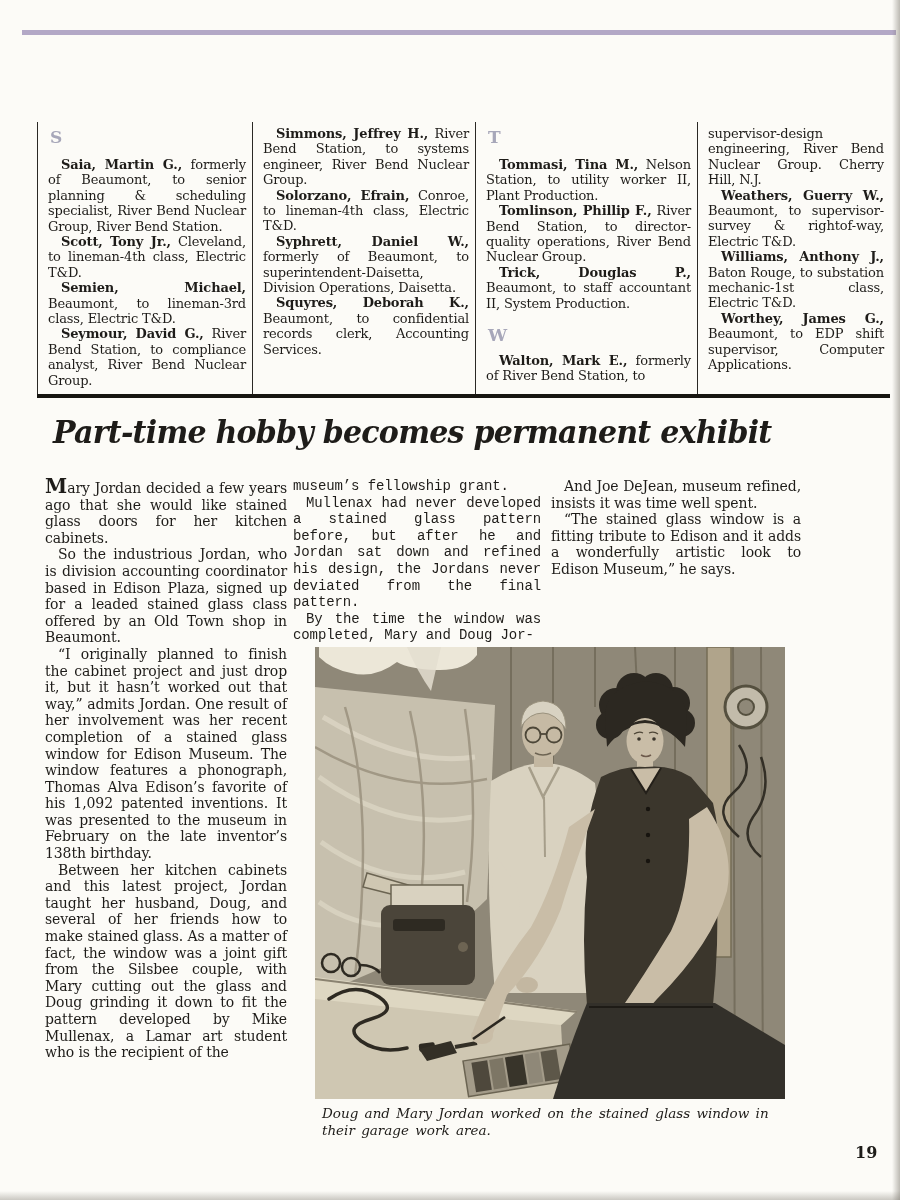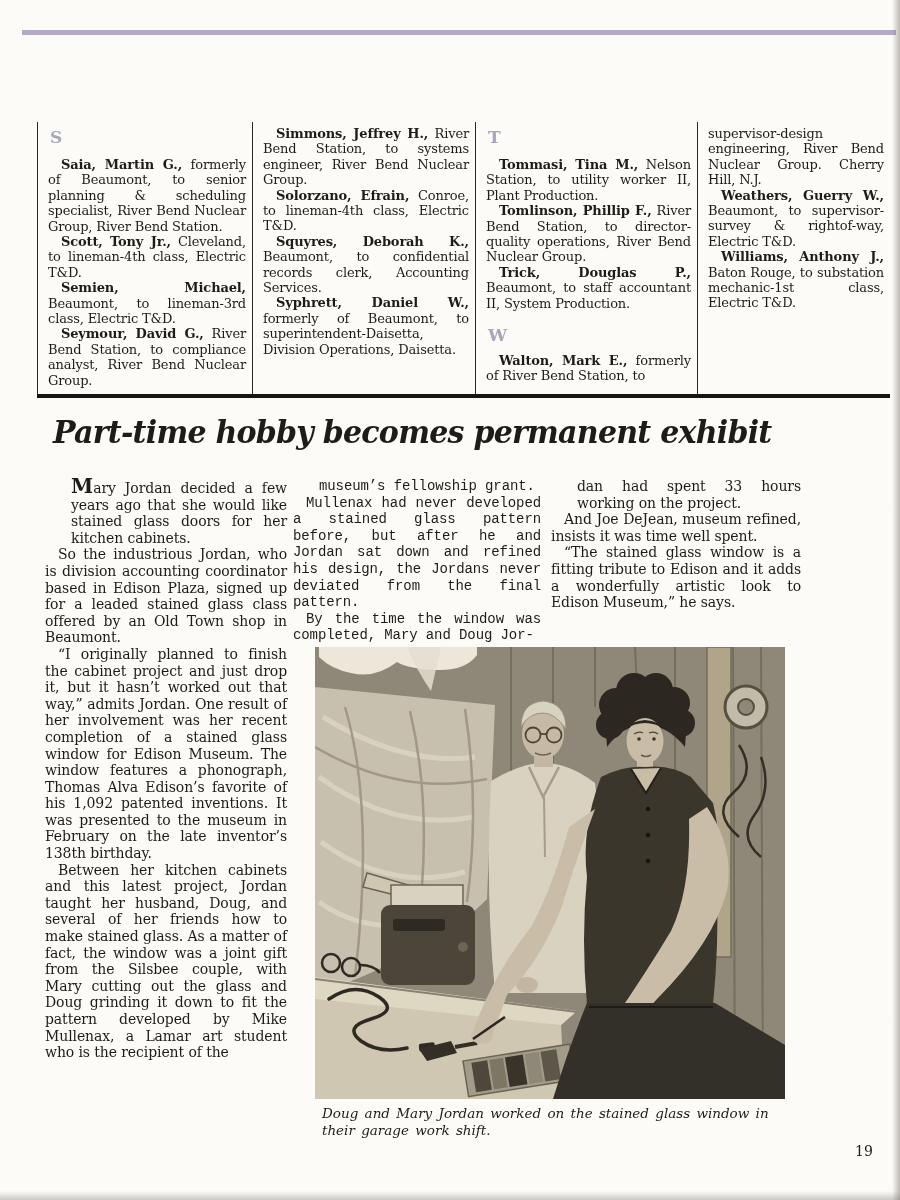--- a/index.html
+++ b/index.html
@@ -25,32 +25,32 @@
   .letter.mid{margin-top:15px;margin-bottom:9px;}
   .thick-rule{position:absolute;left:37px;top:394px;width:853px;height:3.5px;background:#171511;}
 
   
   .headline{position:absolute;left:53px;top:414px;margin:0;width:640px;
     font-size:31px;font-weight:bold;font-style:italic;letter-spacing:-0.8px;
     transform:scaleX(.97);transform-origin:left;white-space:nowrap;}
   .acol{position:absolute;top:478px;font-size:14px;line-height:16.6px;
     letter-spacing:-0.1px;text-align:justify;}
   .acol p{margin:0;text-indent:13px;}
-  .acol p.nofirst{text-indent:0;margin-left:26px;}
+  .acol p.nofirst{text-indent:0;}
   .dropcap{font-size:20px;font-weight:bold;letter-spacing:0;}
   .acol1{left:45px;width:242px;}
   .acol2{left:293px;width:248px;font-family:Liberation Mono, monospace;}
   .acol3{left:551px;width:250px;}
 
   .photo{position:absolute;left:315px;top:647px;width:470px;height:452px;margin:0;
     background:#8f8878;}
   .photo svg{display:block;width:100%;height:100%;}
   .caption{position:absolute;left:322px;top:1105px;width:452px;
     font-size:13.5px;font-style:italic;line-height:16.5px;word-spacing:2px;}
-  .pagenum{position:absolute;left:855px;top:1143px;font-size:14px;font-weight:normal;}
+  .pagenum{position:absolute;left:855px;top:1143px;font-size:16px;font-weight:bold;}
 </style>
 </head>
 <body>
 
 <div class="page">
 
   <div class="top-rule"></div>
 
   <section>
 
@@ -58,37 +58,38 @@
       <div class="letter">S</div>
       <p class="entry"><b>Saia, Martin G.,</b><span> formerly of Beaumont, to senior planning &amp; scheduling specialist, River Bend Nuclear Group, River Bend Station.</span></p>
       <p class="entry"><b>Scott, Tony Jr.,</b><span> Cleveland, to lineman-4th class, Electric T&amp;D.</span></p>
       <p class="entry"><b>Semien, Michael,</b><span> Beaumont, to lineman-3rd class, Electric T&amp;D.</span></p>
       <p class="entry"><b>Seymour, David G.,</b><span> River Bend Station, to compliance analyst, River Bend Nuclear Group.</span></p>
     </div>
 
     <div class="dcol" style="left:252px;width:223px;">
       <p class="entry"><b>Simmons, Jeffrey H.,</b><span> River Bend Station, to systems engineer, River Bend Nuclear Group.</span></p>
       <p class="entry"><b>Solorzano, Efrain,</b><span> Conroe, to lineman-4th class, Electric T&amp;D.</span></p>
+      <p class="entry"><b>Syphrett, Daniel W.,</b><span> formerly of Beaumont, to superintendent-Daisetta, Division Operations, Daisetta.</span></p>
       <p class="entry"><b>Squyres, Deborah K.,</b><span> Beaumont, to confidential records clerk, Accounting Services.</span></p>
-      <p class="entry"><b>Syphrett, Daniel W.,</b><span> formerly of Beaumont, to superintendent-Daisetta, Division Operations, Daisetta.</span></p>
     </div>
 
     <div class="dcol" style="left:475px;width:222px;">
       <div class="letter">T</div>
       <p class="entry"><b>Tommasi, Tina M.,</b><span> Nelson Station, to utility worker II, Plant Production.</span></p>
       <p class="entry"><b>Tomlinson, Phillip F.,</b><span> River Bend Station, to director-quality operations, River Bend Nuclear Group.</span></p>
       <p class="entry"><b>Trick, Douglas P.,</b><span> Beaumont, to staff accountant II, System Production.</span></p>
       <div class="letter mid">W</div>
       <p class="entry"><b>Walton, Mark E.,</b><span> formerly of River Bend Station, to</span></p>
     </div>
 
     <div class="dcol" style="left:697px;width:193px;">
       <p class="entry cont"><b></b><span>supervisor-design engineering, River Bend Nuclear Group. Cherry Hill, N.J.</span></p>
       <p class="entry"><b>Weathers, Guerry W.,</b><span> Beaumont, to supervisor-survey &amp; rightof-way, Electric T&amp;D.</span></p>
       <p class="entry"><b>Williams, Anthony J.,</b><span> Baton Rouge, to substation mechanic-1st class, Electric T&amp;D.</span></p>
+      <p class="entry"><b>Worthey, James G.,</b><span> Beaumont, to EDP shift supervisor, Computer Applications.</span></p>
     </div>
 
     <div class="thick-rule"></div>
   </section>
 
   <h1 class="headline">Part-time hobby becomes permanent exhibit</h1>
 
   <div class="acol acol1">
     <p class="nofirst"><span class="dropcap">M</span><span>ary Jordan decided a few years ago that she would like stained glass doors for her kitchen cabinets.</span></p>
     <p>So the industrious Jordan, who is division accounting coordinator based in Edison Plaza, signed up for a leaded stained glass class offered by an Old Town shop in Beaumont.</p>
@@ -96,21 +97,20 @@
     <p>Between her kitchen cabinets and this latest project, Jordan taught her husband, Doug, and several of her friends how to make stained glass. As a matter of fact, the window was a joint gift from the Silsbee couple, with Mary cutting out the glass and Doug grinding it down to fit the pattern developed by Mike Mullenax, a Lamar art student who is the recipient of the</p>
   </div>
 
   <div class="acol acol2">
     <p class="nofirst">museum’s fellowship grant.</p>
     <p>Mullenax had never developed a stained glass pattern before, but after he and Jordan sat down and refined his design, the Jordans never deviated from the final pattern.</p>
     <p>By the time the window was completed, Mary and Doug Jor-</p>
   </div>
 
   <div class="acol acol3">
-    <p class="nofirst">dan had spent 33 hours working on the project.</p>
     <p>And Joe DeJean, museum refined, insists it was time well spent.</p>
     <p>“The stained glass window is a fitting tribute to Edison and it adds a wonderfully artistic look to Edison Museum,” he says.</p>
   </div>
 
   <figure class="photo">
     <svg viewBox="0 0 470 452" xmlns="http://www.w3.org/2000/svg">
 
       <rect width="470" height="452" fill="#8f8878"></rect>
       <g stroke="#6f6857" stroke-width="2" opacity=".8">
         <line x1="196" y1="0" x2="196" y2="250"></line>
@@ -239,19 +239,19 @@
         <line x1="158" y1="392" x2="190" y2="370" stroke="#2b2720" stroke-width="2.6"></line>
 
         <path d="M392,160 Q420,202 412,244 Q398,296 342,352 Q320,376 306,400 L288,388 Q326,334 356,284 Q376,242 374,172 Z" fill="#c9bda7"></path>
         <ellipse cx="296" cy="396" rx="12" ry="9" fill="#c9bda7"></ellipse>
         <path d="M272,356 L400,356 L470,398 L470,452 L238,452 Q254,400 272,356 Z" fill="#33302a"></path>
         <line x1="274" y1="360" x2="398" y2="360" stroke="#1e1b16" stroke-width="2"></line>
       </g>
     </svg>
   </figure>
 
-  <figcaption class="caption">Doug and Mary Jordan worked on the stained glass window in their garage work shift.</figcaption>
+  <figcaption class="caption">Doug and Mary Jordan worked on the stained glass window in their garage work area.</figcaption>
 
   <div class="pagenum">19</div>
 
   <div class="scan-edge-right"></div>
   <div class="scan-edge-bottom"></div>
 </div>
 
 </body></html>

